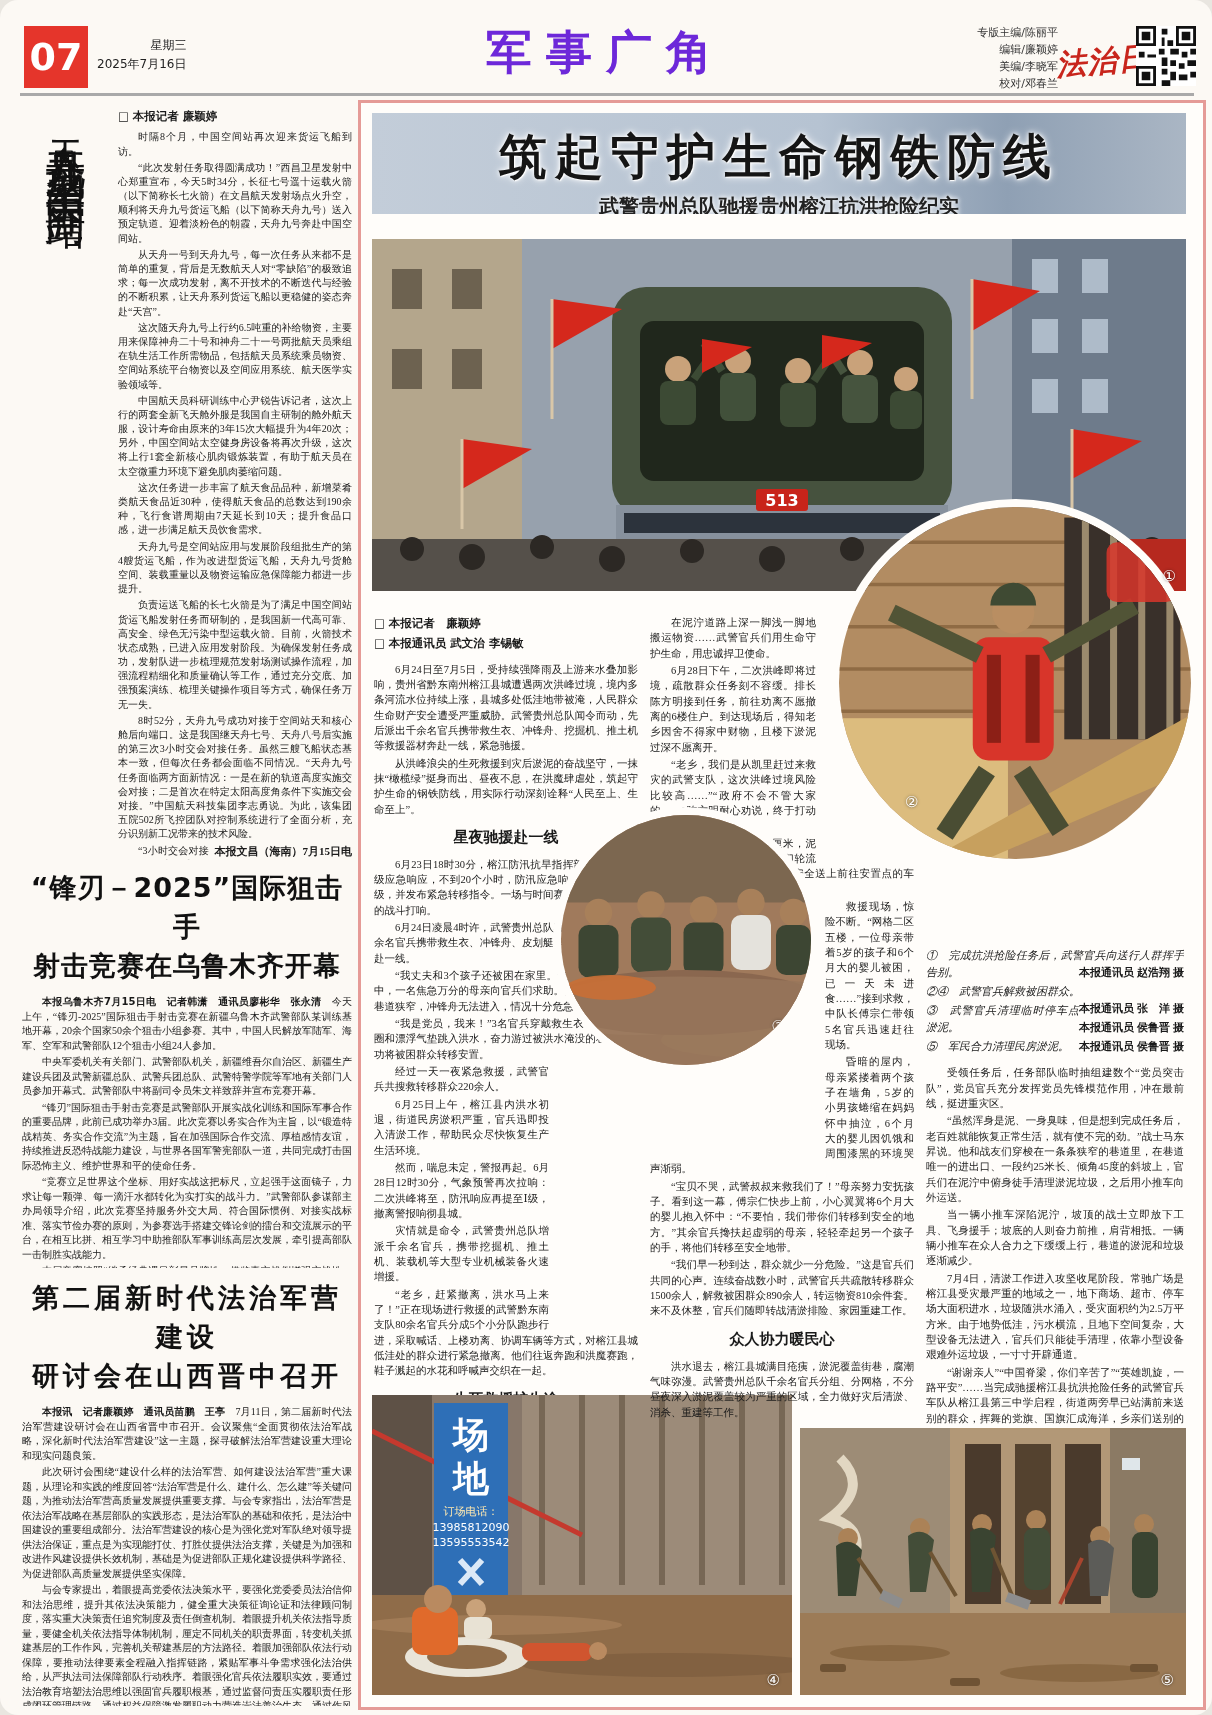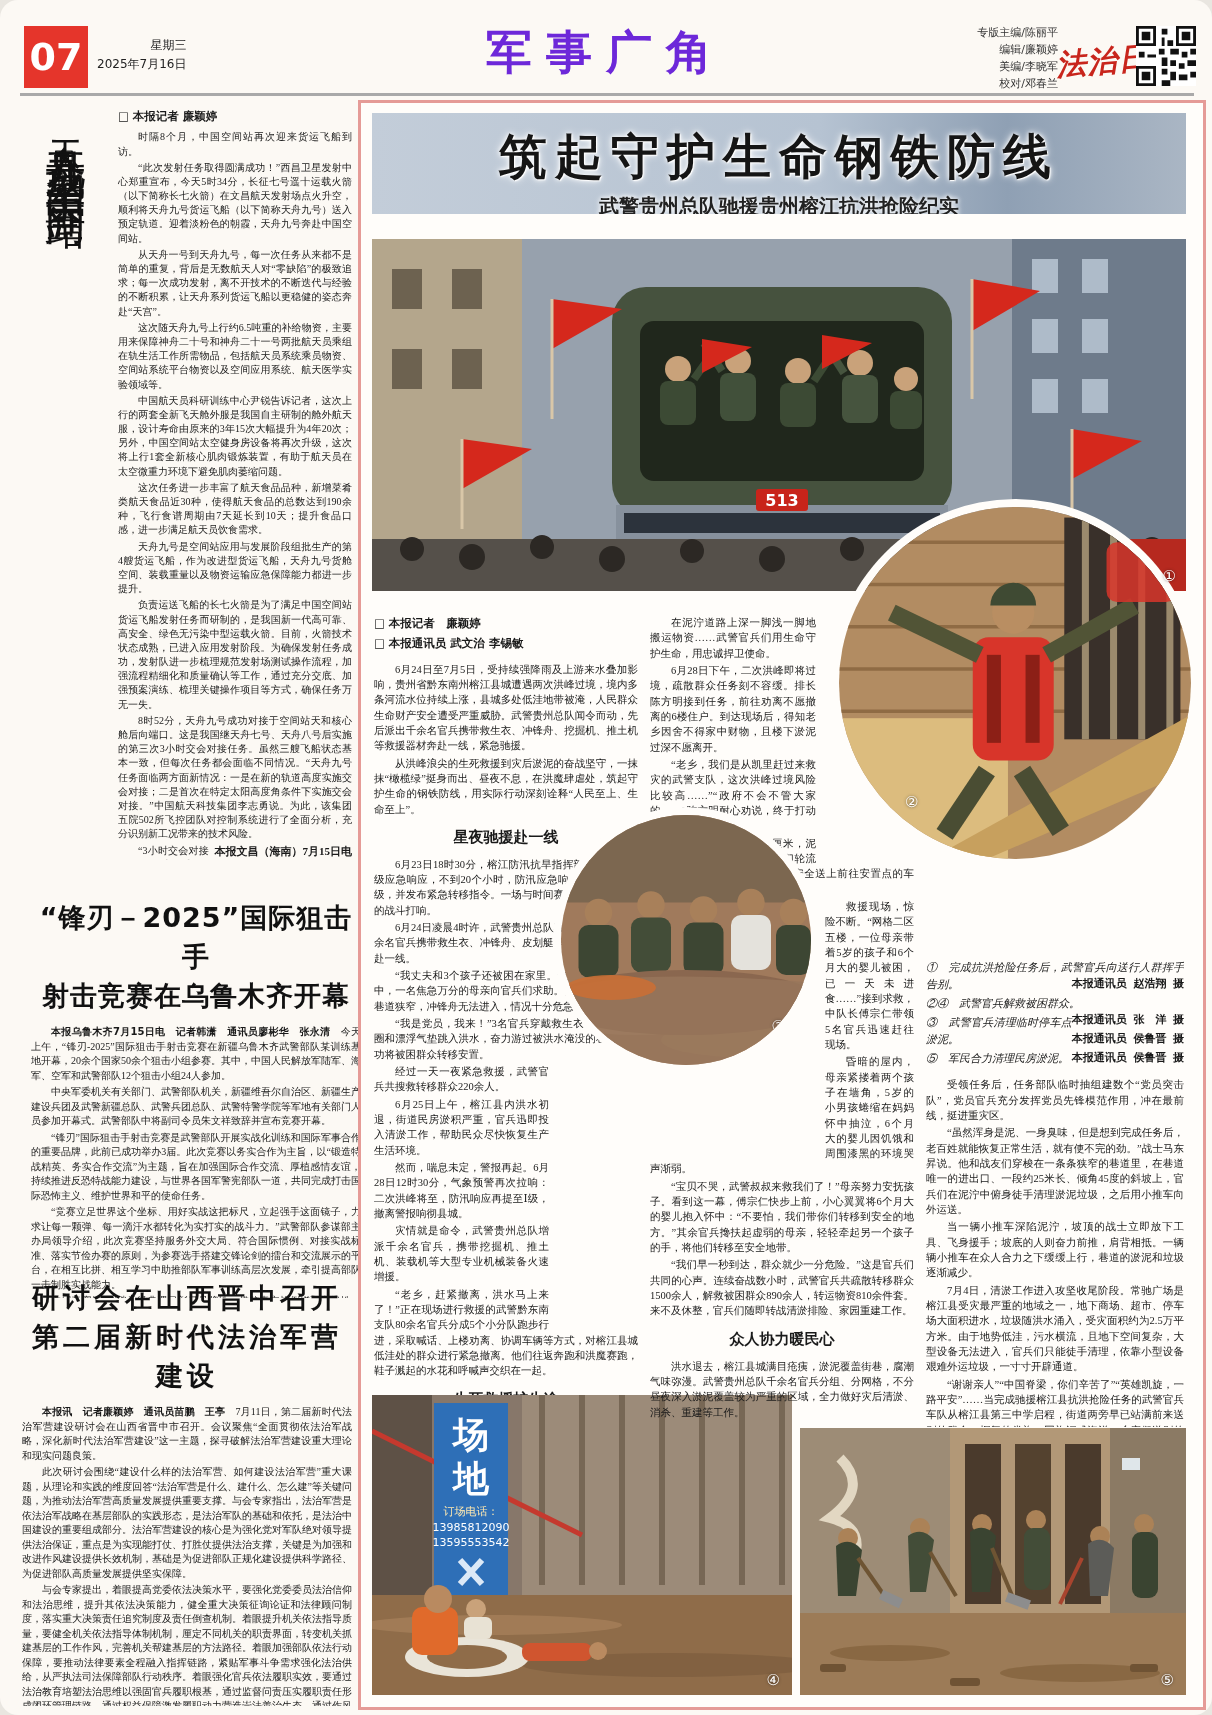--- a/index.html
+++ b/index.html
@@ -22,21 +22,21 @@
   .hrule{left:20px;top:93px;width:1174px;height:3px;background:#a9a9a9;}
   
   .art1{left:22px;top:108px;width:330px;height:752px;display:flex;}
   .vhead{width:88px;height:745px;writing-mode:vertical-rl;text-orientation:upright;
          font-family:"DejaVu Sans",sans-serif;font-weight:500;font-size:40px;line-height:88px;
          letter-spacing:5px;color:#111;}
   .a1body{flex:1;padding-left:8px;position:relative;overflow:hidden;font-size:10px;line-height:1.42;}
   .byline-b{font-weight:bold;font-size:11.5px;margin:0 0 6px;font-family:"DejaVu Sans",sans-serif;}
   .para{margin:0 0 2px;text-indent:2em;text-align:justify;}
   .a1date{position:absolute;bottom:0;right:0;font-weight:bold;font-size:11px;background:#fcf9f4;padding-left:6px;}
-  .art2{left:22px;top:896px;width:330px;height:402px;overflow:hidden;margin-left:9px;}
+  .art2{left:22px;top:866px;width:330px;height:402px;overflow:hidden;}
   .art3{left:22px;top:1276px;width:330px;height:430px;overflow:hidden;}
   .lhead{font-family:"DejaVu Sans",sans-serif;font-weight:800;font-size:27px;line-height:1.45;
          text-align:center;margin:2px 0 10px;color:#111;letter-spacing:1px;}
   .lhead.light{font-weight:600;letter-spacing:4px;}
   .lbody{font-size:10px;line-height:1.45;}
   .lead-b{font-weight:bold;font-family:"DejaVu Sans",sans-serif;}
   
   .feature{left:358px;top:100px;width:842px;height:1604px;border:3px solid #e59b97;background:#fffdfa;}
   .banner{left:11px;top:10px;width:814px;height:101px;text-align:center;overflow:hidden;
           background:linear-gradient(90deg,#c3cdd9 0%,#b6c3d2 55%,#8fa0b4 78%,#aab6c4 100%);}
@@ -52,23 +52,23 @@
   .col2{left:289px;top:512px;width:264px;height:812px;}
   .col3{left:565px;top:404px;width:258px;height:920px;}
   .f-h3{text-align:center;font-weight:800;font-size:15px;margin:10px 0 8px;
         font-family:"DejaVu Sans",sans-serif;}
   .fby{font-weight:bold;font-size:11.5px;font-family:"DejaVu Sans",sans-serif;margin:0 0 3px;}
   .fby-wrap{margin-bottom:10px;}
   .sp-c2{float:right;width:92px;height:246px;margin-left:6px;}
   .sp-c3r{float:right;width:84px;height:255px;margin-left:5px;}
   .sp-c3l{float:left;width:170px;height:255px;margin-right:5px;}
   .c3-space{height:440px;}
-  .caps{margin:12px 0 10px;}
+  .caps{margin:0 0 10px;}
   .cap-row{font-size:11px;line-height:1.55;font-style:italic;margin-bottom:2px;text-align:justify;}
-  .cap-credit{float:right;font-style:normal;font-weight:bold;font-family:Liberation Mono, monospace;}
+  .cap-credit{float:right;font-style:normal;font-weight:bold;font-family:Liberation Sans, sans-serif;}
   .c2 {left:478px;top:404px;width:352px;height:352px;}
   .c3 {left:200px;top:712px;width:250px;height:250px;}
   .p4 {left:11px;top:1292px;width:420px;height:300px;}
   .p5 {left:439px;top:1325px;width:386px;height:267px;}
   svg{display:block;}
 </style>
 </head>
 <body>
 
 <div class="page">
@@ -127,22 +127,22 @@
           <p class="para">中央军委机关有关部门、武警部队机关，新疆维吾尔自治区、新疆生产建设兵团及武警新疆总队、武警兵团总队、武警特警学院等军地有关部门人员参加开幕式。武警部队中将副司令员朱文祥致辞并宣布竞赛开幕。</p>
           <p class="para">“锋刃”国际狙击手射击竞赛是武警部队开展实战化训练和国际军事合作的重要品牌，此前已成功举办3届。此次竞赛以务实合作为主旨，以“锻造特战精英、务实合作交流”为主题，旨在加强国际合作交流、厚植感情友谊，持续推进反恐特战能力建设，与世界各国军警宪部队一道，共同完成打击国际恐怖主义、维护世界和平的使命任务。</p>
           <p class="para">“竞赛立足世界这个坐标、用好实战这把标尺，立起强手这面镜子，力求让每一颗弹、每一滴汗水都转化为实打实的战斗力。”武警部队参谋部主办局领导介绍，此次竞赛坚持服务外交大局、符合国际惯例、对接实战标准、落实节俭办赛的原则，为参赛选手搭建交锋论剑的擂台和交流展示的平台，在相互比拼、相互学习中助推部队军事训练高层次发展，牵引提高部队一击制胜实战能力。</p>
           <p class="para">本届竞赛按照“继承经典课目彰显品牌性、借鉴真实战例增强实战性、增设远距狙击挑战性、融入中国元素突出原创性”的设计思路，坚持技术与战术、实战与竞技、继承与创新、中国特色与国际惯例相结合，紧扣国际特种作战演变趋势，区分精准基础、典型场景、综合战斗、远距离挑战狙击4个类别，设置暗箭刀锋、百步穿杨、搭乘舟艇水上狙击等12个课目，采取同课目同场竞技、多课目同步展开、多场地交叉轮换的方法组织实施。</p>
         </div>
     </div>
   </div>
 
   <div class="abs art3">
     <div class="lhead light">
+      <div>第二届新时代法治军营建设</div>
       <div>研讨会在山西晋中召开</div>
-      <div>第二届新时代法治军营建设</div>
     </div>
     <div class="lbody">
       <p class="para"><span class="lead-b">本报讯　记者廉颖婷　通讯员苗鹏　王亭　</span><span>7月11日，第二届新时代法治军营建设研讨会在山西省晋中市召开。会议聚焦“全面贯彻依法治军战略，深化新时代法治军营建设”这一主题，探寻破解法治军营建设重大理论和现实问题良策。</span></p>
       <div>
           <p class="para">此次研讨会围绕“建设什么样的法治军营、如何建设法治军营”重大课题，从理论和实践的维度回答“法治军营是什么、建什么、怎么建”等关键问题，为推动法治军营高质量发展提供重要支撑。与会专家指出，法治军营是依法治军战略在基层部队的实践形态，是法治军队的基础和依托，是法治中国建设的重要组成部分。法治军营建设的核心是为强化党对军队绝对领导提供法治保证，重点是为实现能打仗、打胜仗提供法治支撑，关键是为加强和改进作风建设提供长效机制，基础是为促进部队正规化建设提供科学路径、为促进部队高质量发展提供坚实保障。</p>
           <p class="para">与会专家提出，着眼提高党委依法决策水平，要强化党委委员法治信仰和法治思维，提升其依法决策能力，健全重大决策征询论证和法律顾问制度，落实重大决策责任追究制度及责任倒查机制。着眼提升机关依法指导质量，要健全机关依法指导体制机制，厘定不同机关的职责界面，转变机关抓建基层的工作作风，完善机关帮建基层的方法路径。着眼加强部队依法行动保障，要推动法律要素全程融入指挥链路，紧贴军事斗争需求强化法治供给，从严执法司法保障部队行动秩序。着眼强化官兵依法履职实效，要通过法治教育培塑法治思维以强固官兵履职根基，通过监督问责压实履职责任形成闭环管理链路，通过权益保障激发履职动力营造崇法善治生态，通过作风转变营造依法履职氛围激励官兵主动作为。</p>
         </div>
     </div>
   </div>
 

